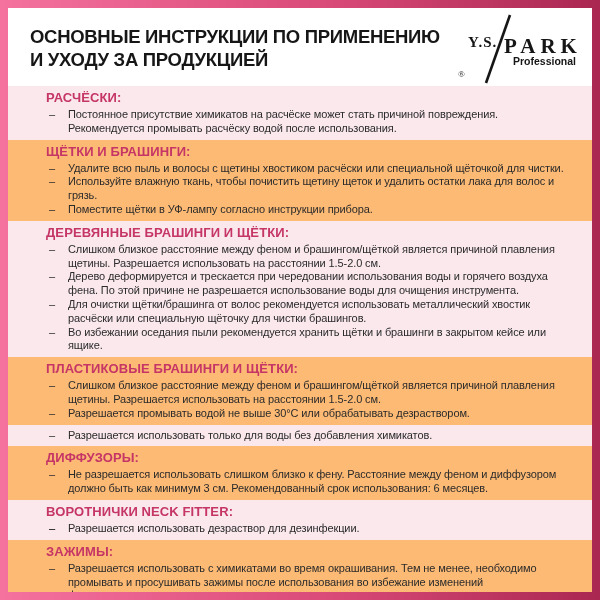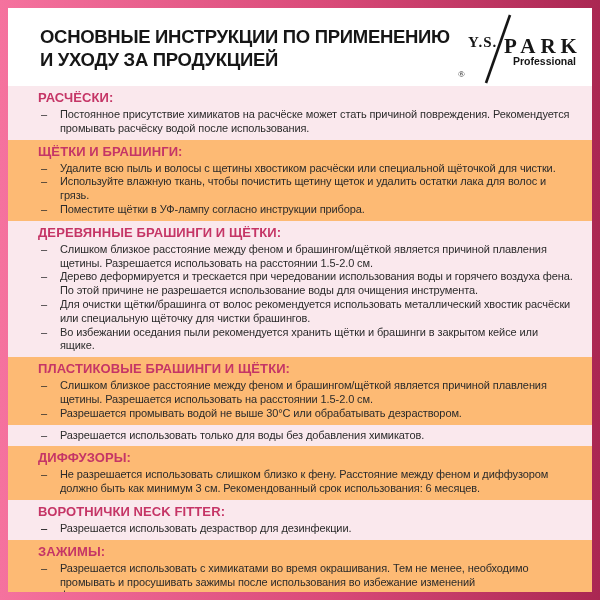--- a/index.html
+++ b/index.html
@@ -20,21 +20,21 @@
     background:#fff;
     display:flex;flex-direction:column;
     overflow:hidden;
   }
   
   .header{
     box-sizing:border-box;
     flex:0 0 78px;
     background:#fff;
     display:flex;align-items:center;justify-content:space-between;
-    padding:6px 16px 4px 32px;
+    padding:6px 16px 4px 22px;
   }
   .title{
     font-size:18.5px;line-height:23px;
     font-weight:bold;color:#161616;
     letter-spacing:-0.3px;
   }
   .logo{
     position:relative;width:120px;height:62px;flex:0 0 auto;
     font-family:"Liberation Serif",serif;color:#161616;
   }
@@ -43,21 +43,21 @@
   .logo .slash{position:absolute;top:-4px;left:24px;}
   .logo .professional{
     position:absolute;top:38px;right:0;
     font-family:"Liberation Sans",sans-serif;
     font-size:10.5px;font-weight:bold;
   }
   .logo .reg{position:absolute;bottom:0;left:2px;font-size:9px;}
   
   .section{
     box-sizing:border-box;
-    padding:4px 18px 4px 30px;
+    padding:4px 18px 4px 38px;
   }
   .section.tone-pink{background:#fae8ed;}
   .section.tone-white{background:#fdba74;}
   .section:last-child{flex:1 1 auto;}
   .sec-h{
     margin:0 0 2px 0;
     font-size:13px;line-height:16px;
     font-weight:bold;color:#c53566;
     letter-spacing:0.1px;
   }

